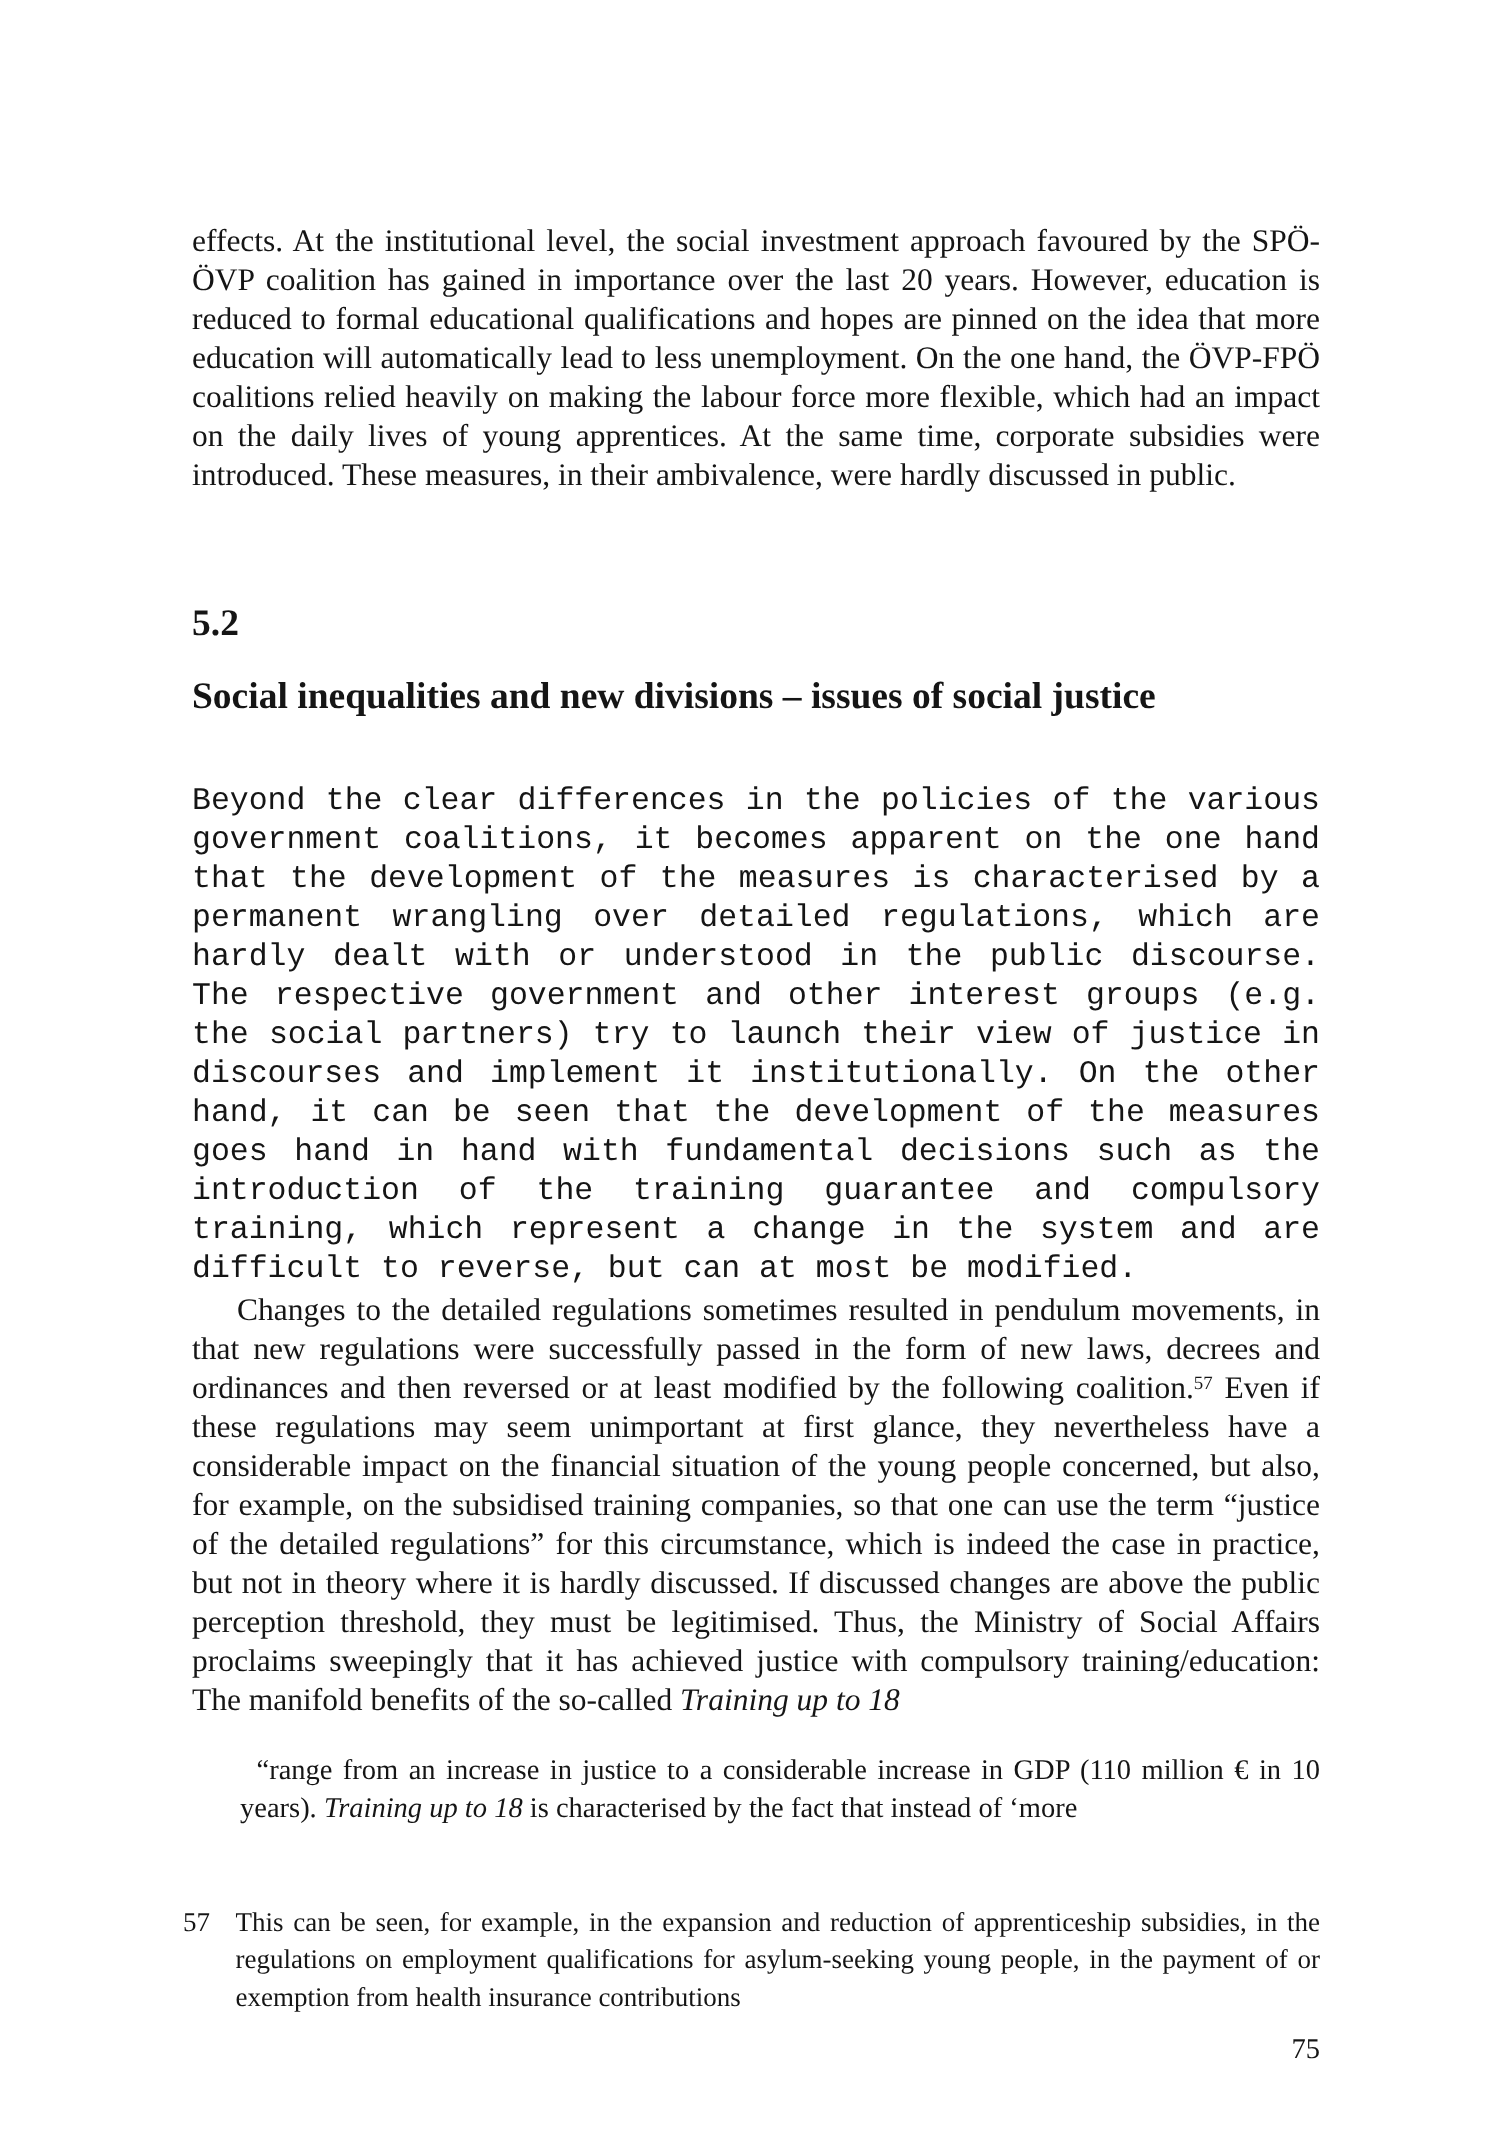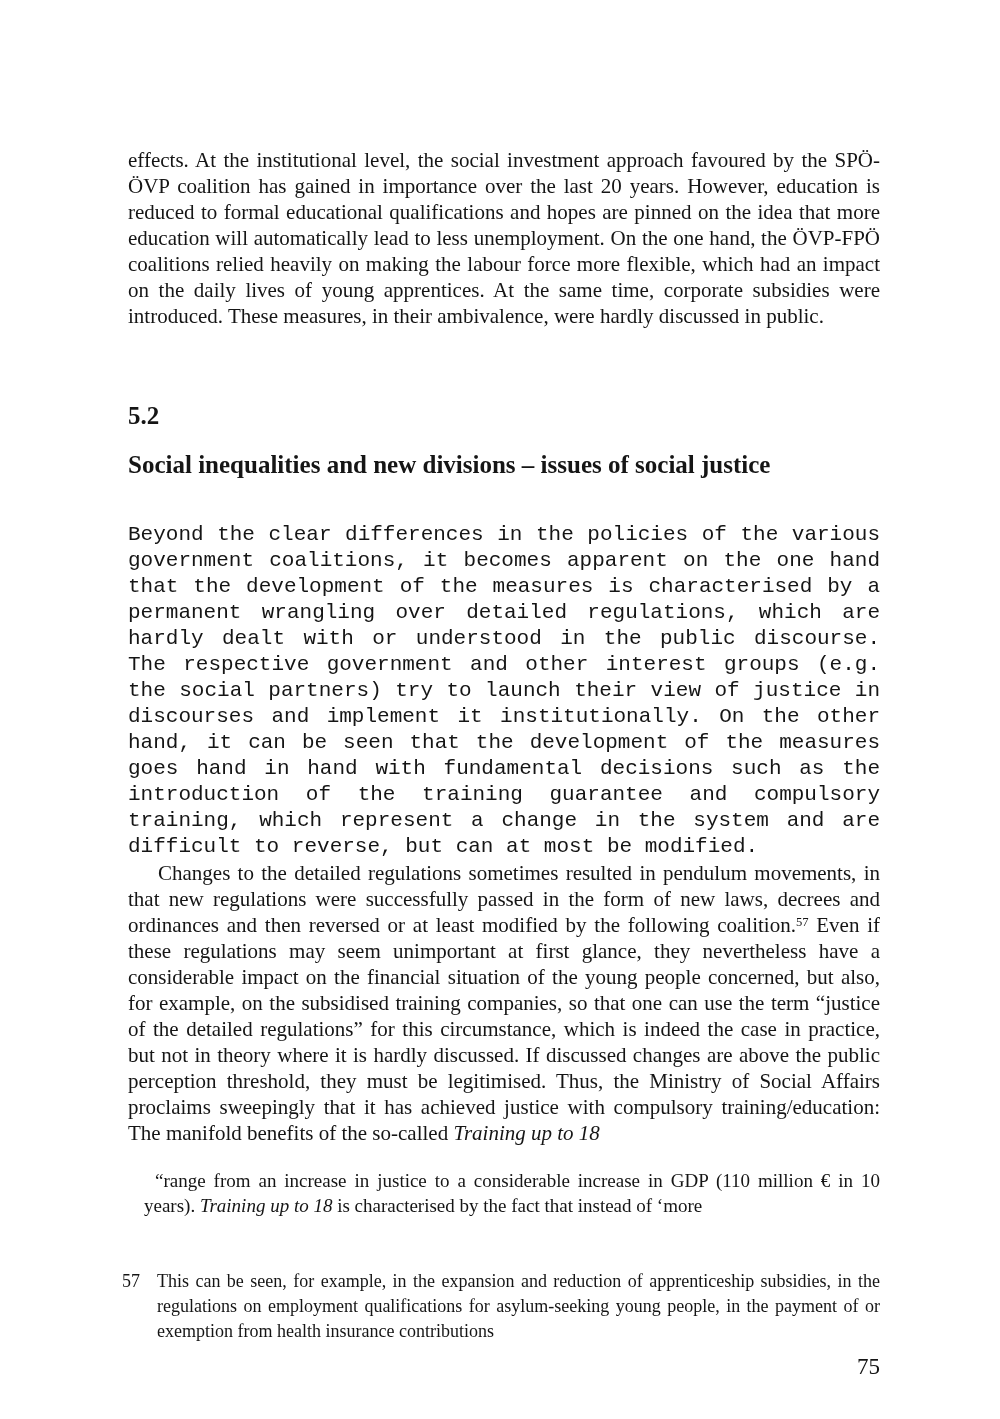--- a/index.html
+++ b/index.html
@@ -51,21 +51,21 @@
   }
   .fn-ref {
     font-size: 0.6em;
     line-height: 0;
     vertical-align: baseline;
     position: relative;
     top: -0.45em;
   }
   .block-quote {
     margin-top: 22px;
-    margin-left: 16px;
+    margin-left: 32px;
     font-size: 19px;
     line-height: 25px;
     text-align: justify;
     text-indent: 11px;
   }
   .footnote {
     display: flex;
     margin-top: 51px;
     font-size: 18px;
     line-height: 25px;
@@ -73,21 +73,21 @@
   .footnote .fn-num {
     flex: 0 0 35px;
     margin-left: -6px;
   }
   .footnote .fn-text {
     flex: 1;
     text-align: justify;
   }
   .page-number {
     margin-top: 10px;
-    font-size: 23px;
+    font-size: 19px;
     line-height: 26px;
     text-align: right;
   }
   em { font-style: italic; }
 </style>
 </head>
 <body>
 
 <div class="page">
   <div class="content">

